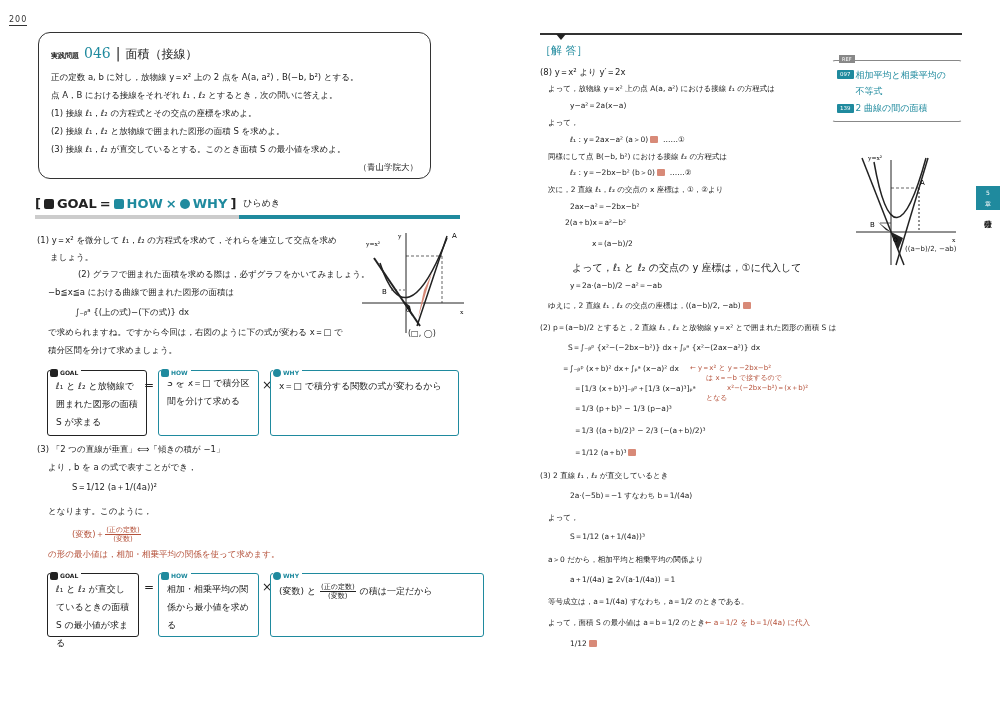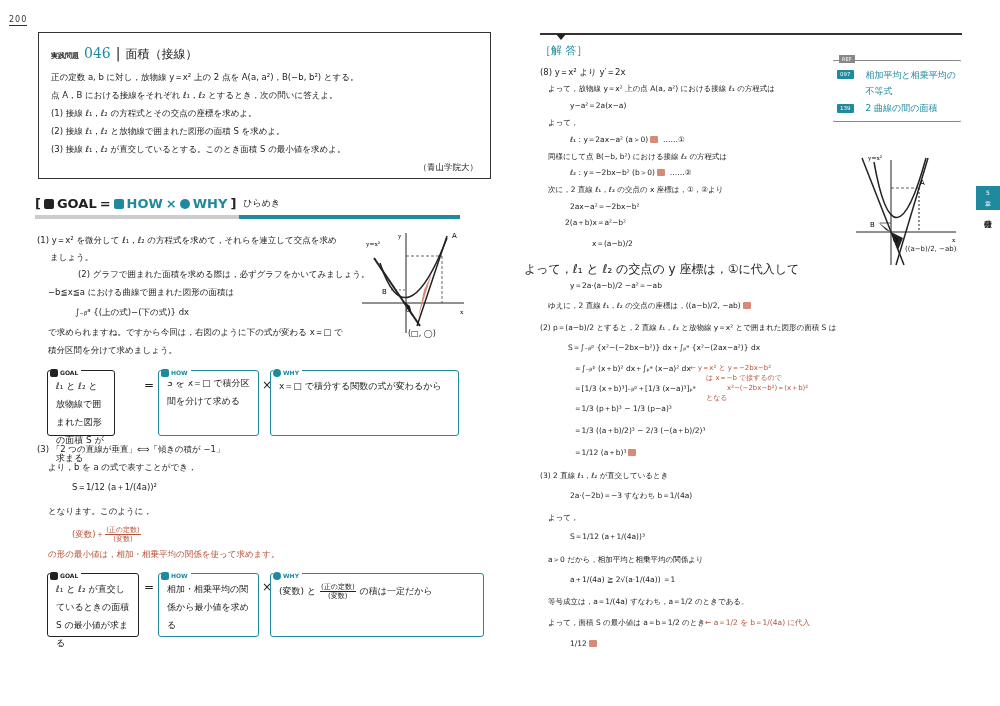--- a/index.html
+++ b/index.html
@@ -2,21 +2,21 @@
 <html><head>
 <meta charset="utf-8">
 <style>
   * { box-sizing: border-box; margin: 0; padding: 0; }
   body { width: 1000px; height: 706px; background: #fff; font-family: "DejaVu Sans", sans-serif; color: #222; position: relative; overflow: hidden; font-size: 8.5px; }
   .abs { position: absolute; }
   .pn { font-size: 8px; color: #333; border-bottom: 1.5px solid #333; padding-bottom: 1px; letter-spacing: 1px; }
   .teal { color: #1f8a9e; }
   .red { color: #b5523b; }
   .line { position: absolute; white-space: nowrap; font-size: 8.5px; line-height: 1; }
-  .probbox { position: absolute; left: 38px; top: 32px; width: 453px; height: 147px; border: 1.5px solid #333; border-radius: 0; }
+  .probbox { position: absolute; left: 38px; top: 32px; width: 393px; height: 147px; border: 1.5px solid #333; border-radius: 12px; }
   .probhead { position: absolute; left: 12px; top: 12px; display: flex; align-items: baseline; gap: 5px; }
   .probhead .lbl { font-size: 7px; font-weight: bold; }
   .probhead .num { font-size: 14px; color: #1f8a9e; font-family: "DejaVu Serif", serif; }
   .probhead .sep { font-size: 14px; }
   .probhead .ttl { font-size: 12px; }
   .goalbar { position: absolute; left: 35px; top: 196px; width: 425px; }
   .goaltitle { font-size: 13px; font-weight: bold; display: flex; align-items: center; gap: 3px; }
   .goaltitle .h { color: #1f8a9e; }
   .goaltitle .sm { font-size: 9px; font-weight: normal; margin-left: 4px; }
   .bar { height: 4px; margin-top: 4px; background: linear-gradient(to right, #ccc 0, #ccc 48%, #1f8a9e 48%, #1f8a9e 100%); }
@@ -24,21 +24,21 @@
   .gbox.t { border-color: #1f8a9e; }
   .gtag { position: absolute; top: -7px; left: 2px; background: #fff; font-size: 6px; font-weight: bold; padding-right: 3px; display:flex; align-items:center; gap:2px; }
   .gtag .dot { width: 8px; height: 8px; border-radius: 2px; background: #222; display:inline-block; }
   .gtag.t { color: #1f8a9e; }
   .gtag.t .dot { background: #1f8a9e; }
   .op { position: absolute; font-size: 12px; }
   .toprule { position: absolute; left: 540px; top: 33px; width: 422px; height: 1.5px; background: #333; }
   .tri { position: absolute; left: 556px; top: 34px; width: 0; height: 0; border-left: 5px solid transparent; border-right: 5px solid transparent; border-top: 6px solid #222; }
   .refbox { position: absolute; left: 832px; top: 60px; width: 130px; height: 62px; border: 1px solid #888; border-radius: 3px; border-left-color: transparent; border-right-color: transparent; }
   .refbox .tag { position: absolute; top: -6px; left: 6px; background: #888; color: #fff; font-size: 5px; padding: 1px 3px; }
-  .refitem { position: absolute; left: 4px; font-size: 9px; color: #1f8a9e; display: flex; gap: 12px; line-height: 15px; }
+  .refitem { position: absolute; left: 4px; font-size: 9px; color: #1f8a9e; display: flex; gap: 2px; line-height: 15px; }
   .refitem .b { background: #1f8a9e; color: #fff; font-size: 5.5px; padding: 0 3px; height: 9px; line-height: 9px; margin-top: 3px; border-radius: 1px; }
   .chaptab { position: absolute; left: 976px; top: 186px; width: 24px; height: 24px; background: #1f8a9e; color: #fff; font-size: 6px; text-align: center; line-height: 11px; padding-top: 1px; }
   .chapname { position: absolute; left: 981px; top: 214px; font-size: 8px; writing-mode: vertical-rl; }
   .badge { display:inline-block; width:8px; height:7px; background:#d88a78; border-radius:1px; vertical-align:middle; margin-left:2px; }
   .frac { display:inline-flex; flex-direction:column; align-items:center; vertical-align:middle; font-size:7px; line-height:8px; margin:0 1px; }
   .frac .n { border-bottom: 0.8px solid currentColor; padding: 0 1px; }
 </style>
 </head>
 <body>
 
@@ -97,21 +97,21 @@
   <line x1="29" y1="62" x2="44" y2="62" stroke="#222" stroke-dasharray="2,2" stroke-width="0.7"></line>
   <text x="4" y="18" font-size="6" font-family="DejaVu Serif, serif">y=x²</text>
   <text x="20" y="66" font-size="7" font-family="DejaVu Sans, sans-serif">B</text>
   <text x="90" y="10" font-size="7" font-family="DejaVu Sans, sans-serif">A</text>
   <text x="98" y="86" font-size="6" font-family="DejaVu Serif, serif">x</text>
   <text x="36" y="10" font-size="6" font-family="DejaVu Serif, serif">y</text>
   <text x="44" y="84" font-size="6" font-family="DejaVu Sans, sans-serif">O</text>
 </svg>
 <div class="line" style="left:408px;top:330px;font-size:8px;">(□, ◯)</div>
 
-<div class="gbox" style="left:47px;top:370px;width:68px;height:66px;padding-top:6px;">
+<div class="gbox" style="left:47px;top:370px;width:100px;height:66px;padding-top:6px;">
   <div class="gtag">
       <span class="dot"></span>
       <span>GOAL</span>
     </div>
   <div>ℓ₁ と ℓ₂ と放物線で囲まれた図形の面積 S が求まる</div>
 </div>
 <div class="op" style="left:144px;top:378px;">=</div>
 <div class="gbox t" style="left:158px;top:370px;width:101px;height:66px;padding-top:3px;">
   <div class="gtag t">
       <span class="dot"></span>
@@ -213,39 +213,39 @@
 <div class="line" style="left:548px;top:85px;font-size:7.5px;">よって，放物線 y＝x² 上の点 A(a, a²) における接線 ℓ₁ の方程式は</div>
 <div class="line" style="left:570px;top:102px;font-size:7.5px;">y−a²＝2a(x−a)</div>
 <div class="line" style="left:548px;top:119px;font-size:7.5px;">よって，</div>
 <div class="line" style="left:570px;top:136px;font-size:7.5px;"><span>ℓ₁ : y＝2ax−a²  (a＞0)</span><span class="badge"></span>&nbsp;&nbsp;<span>……①</span></div>
 <div class="line" style="left:548px;top:153px;font-size:7.5px;">同様にして点 B(−b, b²) における接線 ℓ₂ の方程式は</div>
 <div class="line" style="left:570px;top:169px;font-size:7.5px;"><span>ℓ₂ : y＝−2bx−b²  (b＞0)</span><span class="badge"></span>&nbsp;&nbsp;<span>……②</span></div>
 <div class="line" style="left:548px;top:186px;font-size:7.5px;">次に，2 直線 ℓ₁，ℓ₂ の交点の x 座標は，①，②より</div>
 <div class="line" style="left:570px;top:203px;font-size:7.5px;">2ax−a²＝−2bx−b²</div>
 <div class="line" style="left:565px;top:219px;font-size:7.5px;">2(a＋b)x＝a²−b²</div>
 <div class="line" style="left:592px;top:240px;font-size:7.5px;">x＝(a−b)/2</div>
-<div class="line" style="left:524px;top:263px;font-size:12px;">よって，ℓ₁ と ℓ₂ の交点の y 座標は，①に代入して</div>
+<div class="line" style="left:572px;top:263px;font-size:10px;">よって，ℓ₁ と ℓ₂ の交点の y 座標は，①に代入して</div>
 <div class="line" style="left:570px;top:282px;font-size:7.5px;">y＝2a·(a−b)/2 −a²＝−ab</div>
 <div class="line" style="left:548px;top:302px;font-size:7.5px;"><span>ゆえに，2 直線 ℓ₁，ℓ₂ の交点の座標は，((a−b)/2, −ab)</span><span class="badge"></span></div>
 
 <div class="line" style="left:540px;top:324px;font-size:7.5px;">(2)  p＝(a−b)/2 とすると，2 直線 ℓ₁，ℓ₂ と放物線 y＝x² とで囲まれた図形の面積 S は</div>
 <div class="line" style="left:568px;top:344px;font-size:7.5px;">S＝∫₋ᵦᵖ {x²−(−2bx−b²)} dx＋∫ₚᵃ {x²−(2ax−a²)} dx</div>
-<div class="line" style="left:574px;top:365px;font-size:7.5px;">＝∫₋ᵦᵖ (x＋b)² dx＋∫ₚᵃ (x−a)² dx</div>
+<div class="line" style="left:562px;top:365px;font-size:7.5px;">＝∫₋ᵦᵖ (x＋b)² dx＋∫ₚᵃ (x−a)² dx</div>
 <div class="line" style="left:574px;top:385px;font-size:7.5px;">＝[1/3 (x＋b)³]₋ᵦᵖ＋[1/3 (x−a)³]ₚᵃ</div>
 <div class="line" style="left:574px;top:405px;font-size:7.5px;">＝1/3 (p＋b)³ − 1/3 (p−a)³</div>
 <div class="line" style="left:574px;top:427px;font-size:7.5px;">＝1/3 ((a＋b)/2)³ − 2/3 (−(a＋b)/2)³</div>
 <div class="line" style="left:574px;top:449px;font-size:7.5px;"><span>＝1/12 (a＋b)³</span><span class="badge"></span></div>
 
 <div class="line red" style="left:690px;top:365px;font-size:7px;">← y＝x² と y＝−2bx−b²</div>
 <div class="line red" style="left:706px;top:375px;font-size:7px;">は x＝−b で接するので</div>
 <div class="line red" style="left:727px;top:385px;font-size:7px;">x²−(−2bx−b²)＝(x＋b)²</div>
 <div class="line red" style="left:706px;top:395px;font-size:7px;">となる</div>
 
 <div class="line" style="left:540px;top:472px;font-size:7.5px;">(3)  2 直線 ℓ₁，ℓ₂ が直交しているとき</div>
-<div class="line" style="left:570px;top:492px;font-size:7.5px;">2a·(−2b)＝−3  すなわち  b＝1/(4a)</div>
+<div class="line" style="left:570px;top:492px;font-size:7.5px;">2a·(−5b)＝−1  すなわち  b＝1/(4a)</div>
 <div class="line" style="left:548px;top:514px;font-size:7.5px;">よって，</div>
 <div class="line" style="left:570px;top:533px;font-size:7.5px;">S＝1/12 (a＋1/(4a))³</div>
 <div class="line" style="left:548px;top:556px;font-size:7.5px;">a＞0 だから，相加平均と相乗平均の関係より</div>
 <div class="line" style="left:570px;top:576px;font-size:7.5px;">a＋1/(4a) ≧ 2√(a·1/(4a)) ＝1</div>
 <div class="line" style="left:548px;top:598px;font-size:7.5px;">等号成立は，a＝1/(4a) すなわち，a＝1/2 のときである。</div>
 <div class="line" style="left:548px;top:619px;font-size:7.5px;">よって，面積 S の最小値は a＝b＝1/2 のとき</div>
 <div class="line red" style="left:705px;top:619px;font-size:7.5px;">← a＝1/2 を b＝1/(4a) に代入</div>
 <div class="line" style="left:570px;top:640px;font-size:7.5px;"><span>1/12</span><span class="badge"></span></div>
 
 </body></html>

